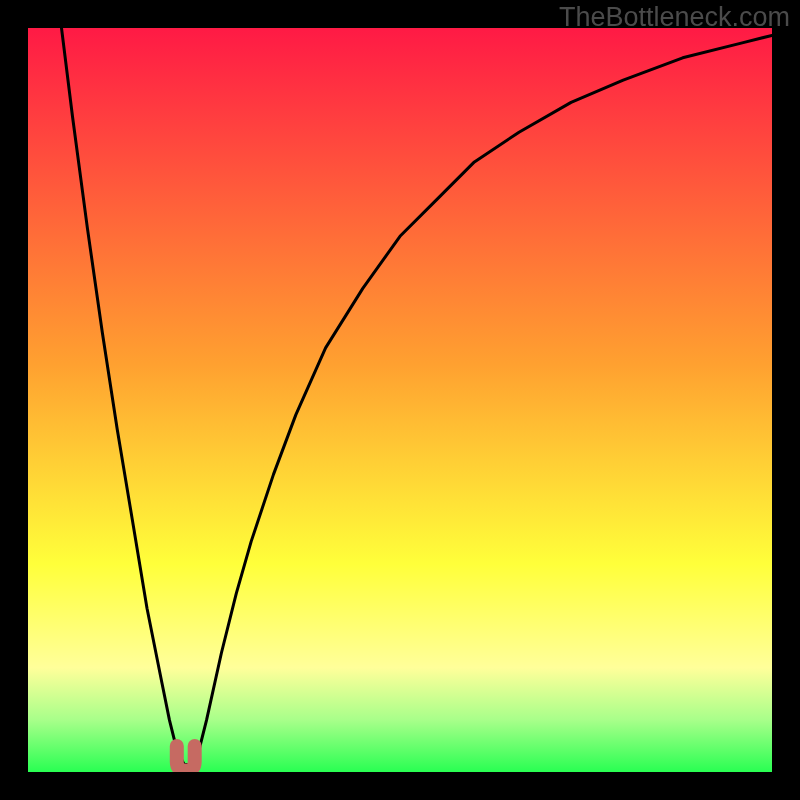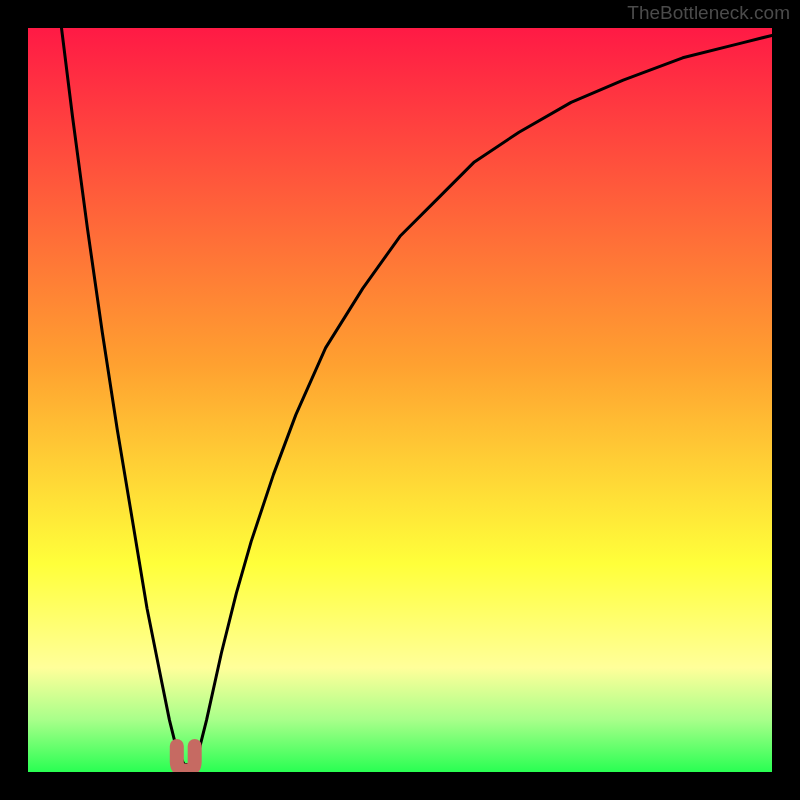--- a/index.html
+++ b/index.html
@@ -29,21 +29,21 @@
   .plot svg {
     display: block;
     width: 744px;
     height: 744px;
   }
   .watermark {
     position: absolute;
     top: 2px;
     right: 10px;
     color: #4b4b4b;
-    font-size: 19px;
+    font-size: 27px;
     font-weight: 400;
     letter-spacing: 0px;
     user-select: none;
   }
 </style>
 </head>
 <body>
 
 <div class="frame">
 

